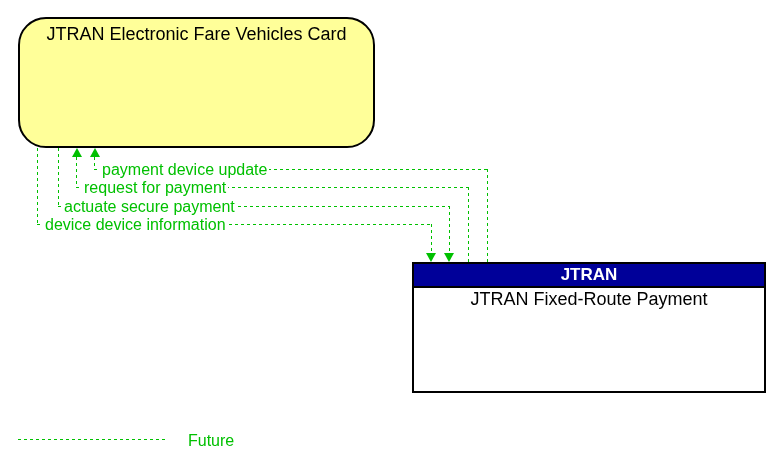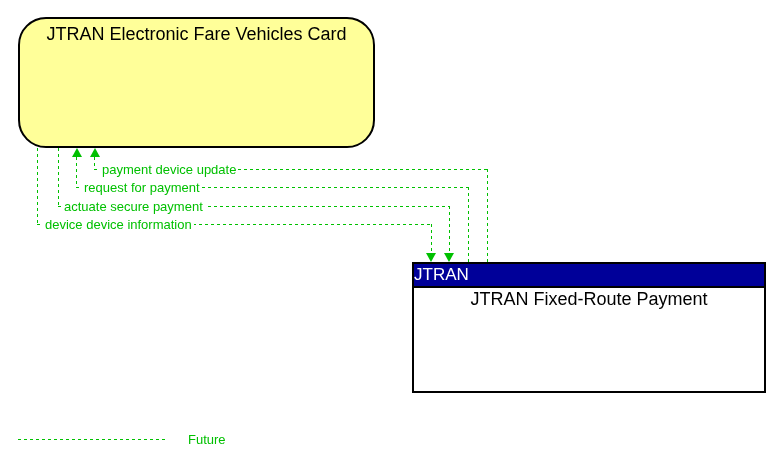--- a/index.html
+++ b/index.html
@@ -42,23 +42,23 @@
     background: #ffffff;
     border: 2px solid var(--border-black);
     box-sizing: content-box;
   }
   .vehicle-header {
     height: 22px;
     line-height: 22px;
     background: var(--header-blue);
     border-bottom: 2px solid var(--border-black);
     color: #ffffff;
-    font-weight: normal;
+    font-weight: bold;
     font-size: 17px;
-    text-align: left;
+    text-align: center;
   }
   .vehicle-title {
     margin-top: 1px;
     text-align: center;
     font-size: 18px;
     color: #000;
     white-space: nowrap;
   }
 
   
@@ -85,39 +85,39 @@
     position: absolute;
     width: 0; height: 0;
     border-left: 5px solid transparent;
     border-right: 5px solid transparent;
     border-top: 9px solid var(--flow-green);
   }
 
   
   .flow-label {
     position: absolute;
-    font-size: 13px;
+    font-size: 16px;
     line-height: 15px;
     color: var(--flow-green);
     background: #ffffff;
     padding: 0 2px;
     white-space: nowrap;
   }
 
   
   .legend-line {
     position: absolute;
     left: 18px; top: 439px;
     width: 148px; height: 1px;
     background: repeating-linear-gradient(to right, var(--flow-green) 0 3px, transparent 3px 6px);
   }
   .legend-label {
     position: absolute;
     left: 188px; top: 432px;
-    font-size: 13px;
+    font-size: 16px;
     color: var(--flow-green);
     white-space: nowrap;
   }
 
   
   .l1h { left: 94px;  top: 169px; width: 393px; }
   .l2h { left: 76px;  top: 187px; width: 392px; }
   .l3h { left: 58px;  top: 206px; width: 391px; }
   .l4h { left: 37px;  top: 224px; width: 394px; }
 

